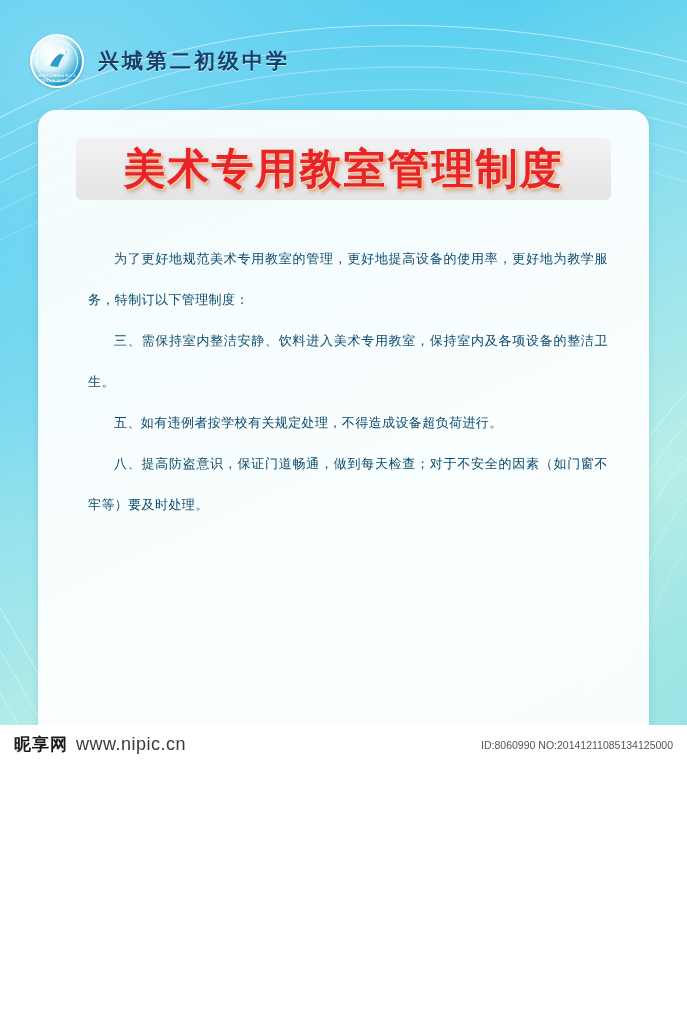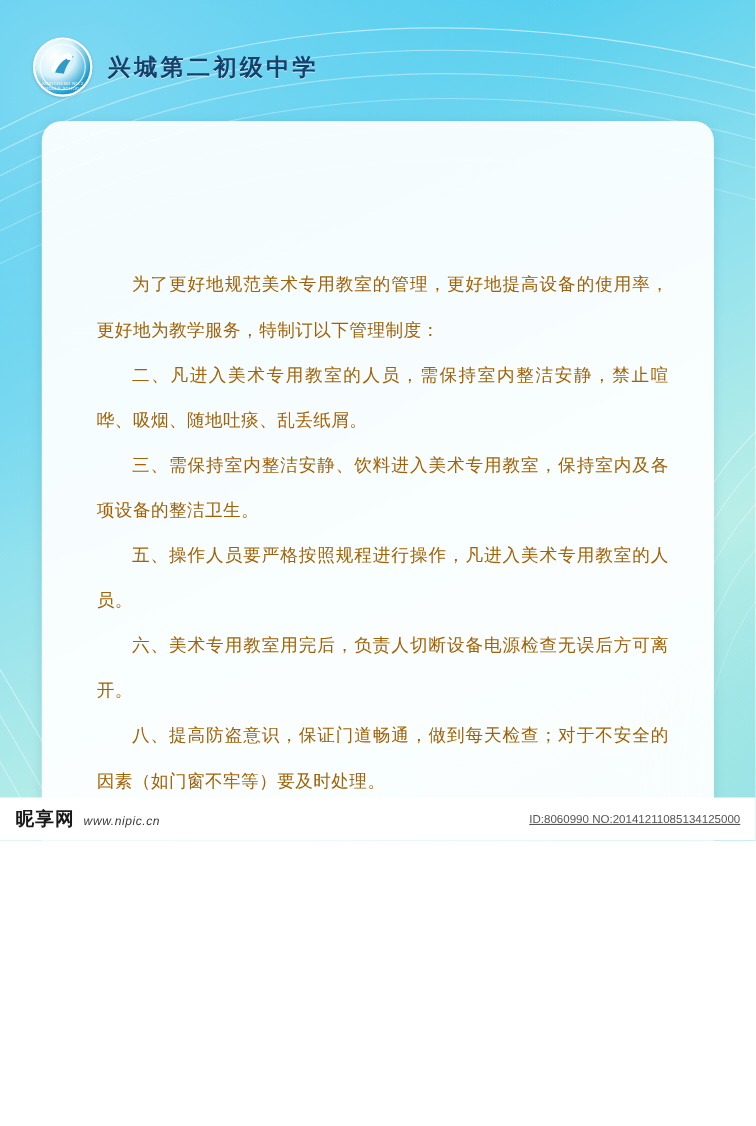--- a/index.html
+++ b/index.html
@@ -102,22 +102,22 @@
       2px 3px 4px rgba(120,30,10,.35);
     white-space: nowrap;
   }
 
   
   .body-text {
     position: absolute;
     left: 50px; top: 128px;
     width: 520px;
     font-family: "DejaVu Serif", serif;
-    font-size: 16px;
-    color: #a16207;
+    font-size: 13px;
+    color: #0c4a6e;
     line-height: 41px;
     letter-spacing: .4px;
     text-align: justify;
   }
   .body-text p { text-indent: 2em; }
 
   
   .footer {
     position: absolute;
     left: 0; bottom: 0;
@@ -129,26 +129,26 @@
     display: flex; align-items: baseline; gap: 8px;
     margin-left: 14px;
   }
   .brand .cn {
     font-family: "DejaVu Sans", sans-serif;
     font-size: 17px; font-weight: bold; color: #1a1a1a;
     letter-spacing: 1px;
   }
   .brand .url {
     font-family: "Liberation Sans", sans-serif;
-    font-size: 11px; color: #3a3a3a; letter-spacing: .5px; font-style: italic;
+    font-size: 18px; color: #3a3a3a; letter-spacing: .5px;
   }
   .idcode {
     margin-left: auto; margin-right: 14px;
     font-family: "Liberation Sans", sans-serif;
-    font-size: 10.5px; color: #555555; text-decoration: underline;
+    font-size: 10.5px; color: #555555;
   }
 </style>
 </head>
 <body>
 
 <div id="page">
 
   <div class="poster">
     <div class="arcs">
       <svg width="687" height="985" viewBox="0 0 687 985">
@@ -188,26 +188,27 @@
           <path d="M4,20 C8,8 14,4 22,3 C18,9 16,13 13,21 Z" fill="#ffffff" opacity=".95"></path>
           <path d="M8,21 C12,12 17,8 25,6 C20,12 18,16 16,22 Z" fill="#1c8fc4" opacity=".9"></path>
           <circle cx="21" cy="7" r="2.6" fill="#ffffff"></circle>
         </svg>
         <div class="txt">XINGCHENG NO.2 MIDDLE SCHOOL</div>
       </div>
       <div class="school-name">兴城第二初级中学</div>
     </div>
 
     <div class="card">
+      <div class="title-wrap">
+        <div class="title">美术专用教室管理制度</div>
+      </div>
       <div class="body-text">
         <p>为了更好地规范美术专用教室的管理，更好地提高设备的使用率，更好地为教学服务，特制订以下管理制度：</p>
-        <p>二、凡进入美术专用教室的人员，需保持室内整洁安静，禁止喧哗、吸烟、随地吐痰、乱丢纸屑。</p>
         <p>三、需保持室内整洁安静、饮料进入美术专用教室，保持室内及各项设备的整洁卫生。</p>
-        <p>五、操作人员要严格按照规程进行操作，凡进入美术专用教室的人员。</p>
-        <p>六、美术专用教室用完后，负责人切断设备电源检查无误后方可离开。</p>
+        <p>五、如有违例者按学校有关规定处理，不得造成设备超负荷进行。</p>
         <p>八、提高防盗意识，保证门道畅通，做到每天检查；对于不安全的因素（如门窗不牢等）要及时处理。</p>
       </div>
     </div>
   </div>
 
   <div class="footer">
     <div class="brand">
       <span class="cn">昵享网</span>
       <span class="url">www.nipic.cn</span>
     </div>

